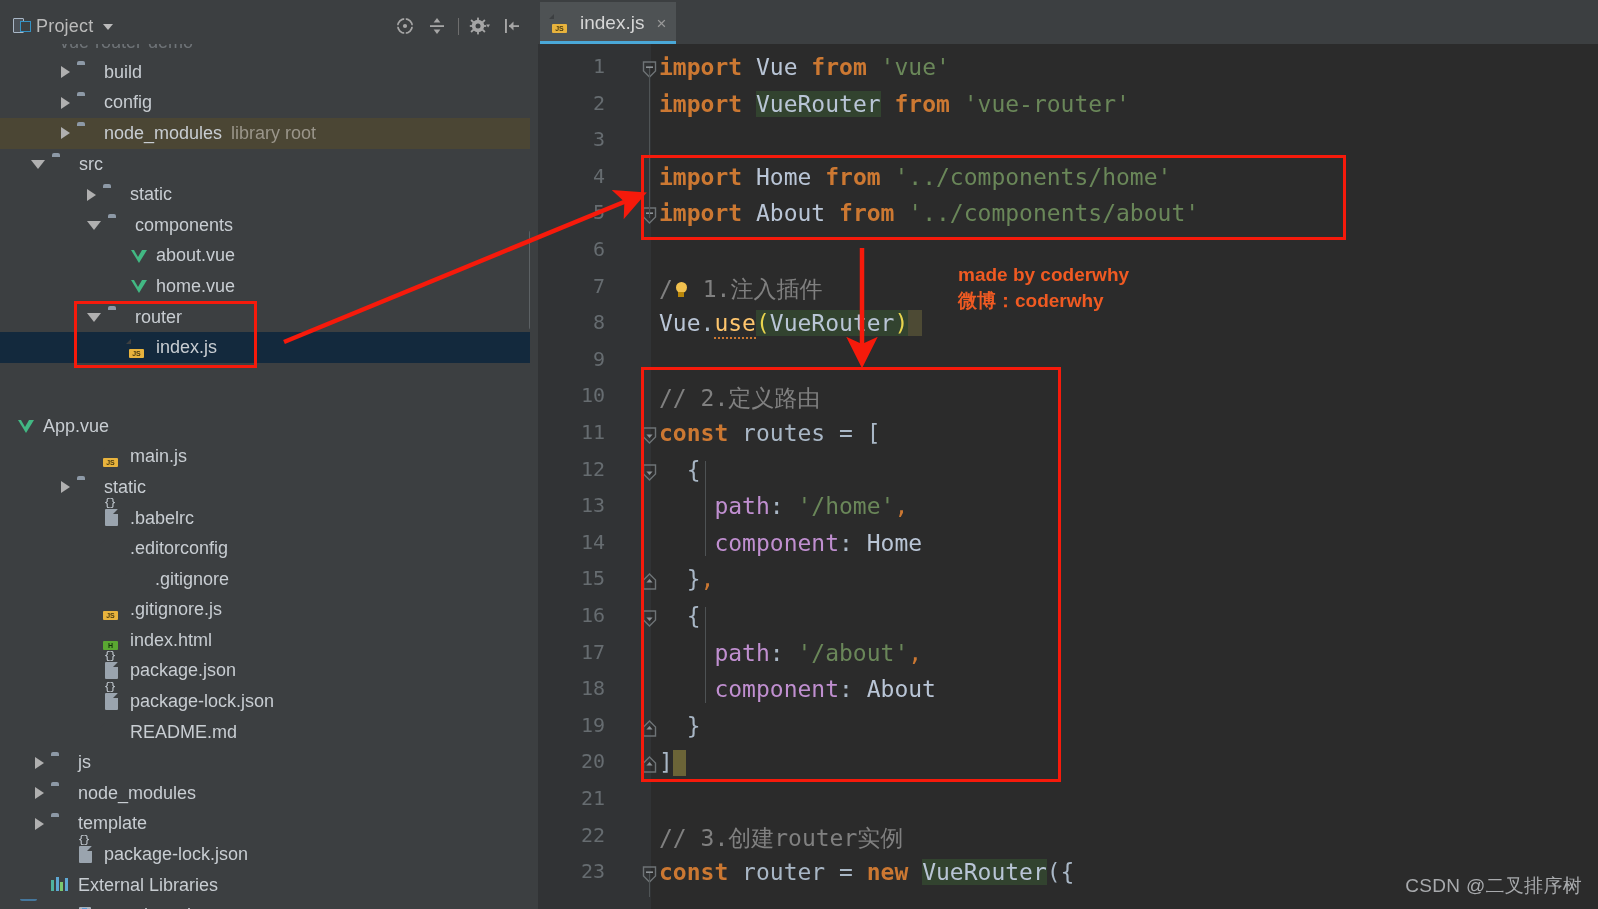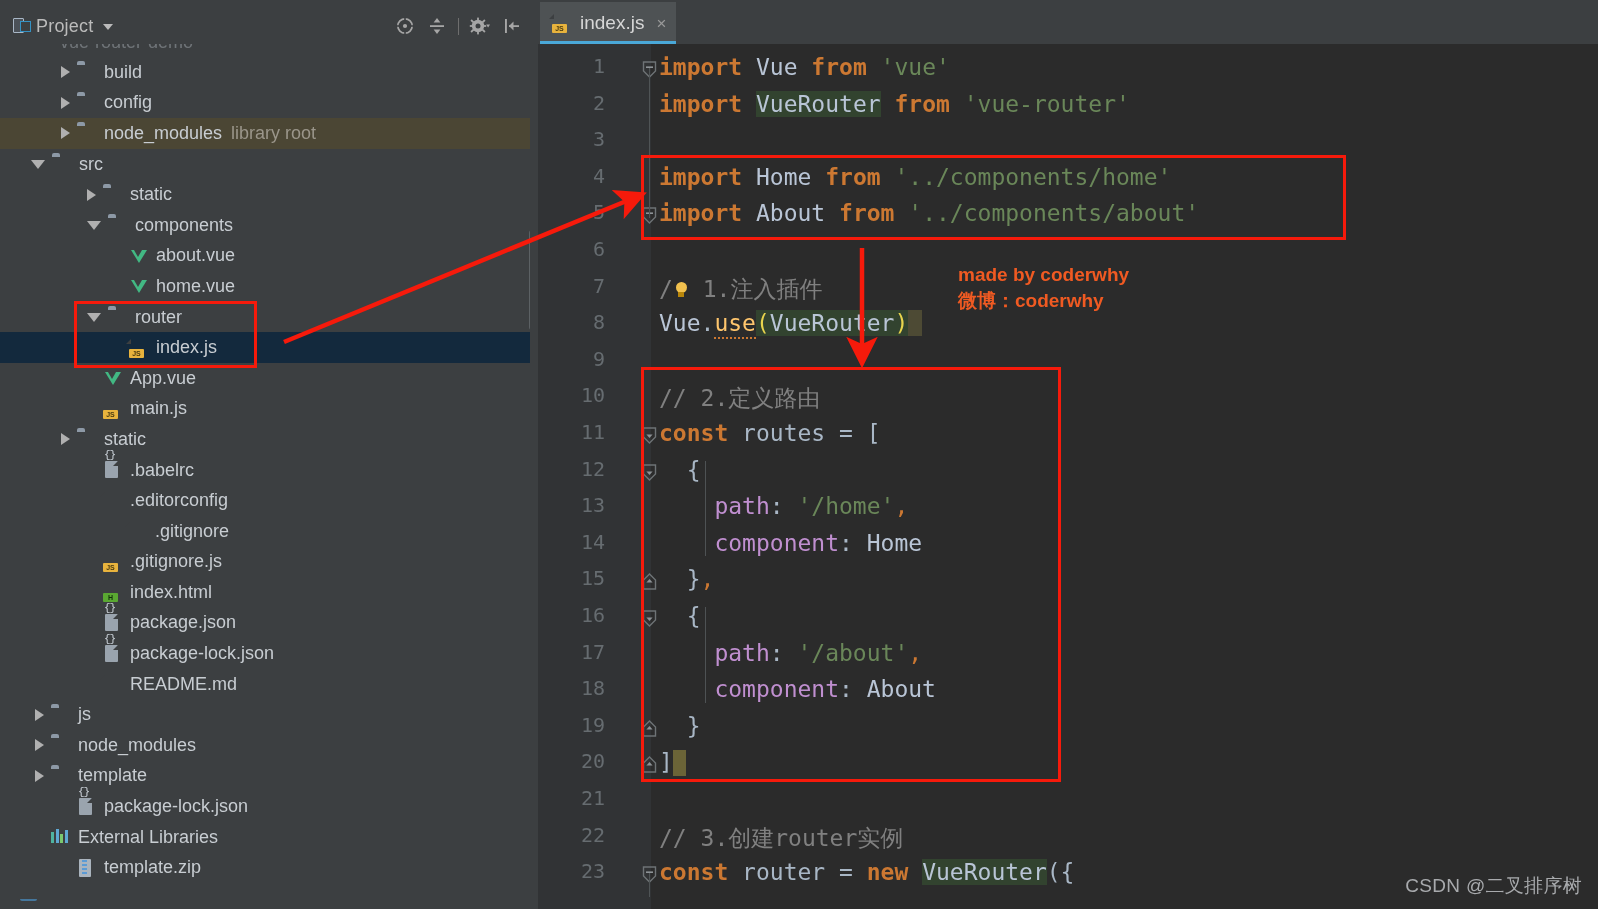--- a/index.html
+++ b/index.html
@@ -371,21 +371,21 @@
         <div class="row" style="padding-left: 87px;">
           <span class="arrow open"></span>
           <span class="ic"><span class="ic-folder"></span></span>
           <span class="label">router</span>
         </div>
         <div class="row selected" style="padding-left: 113px;">
           <span class="arrow none"></span>
           <span class="ic"><span class="ic-file"></span><span class="badge js">JS</span></span>
           <span class="label">index.js</span>
         </div>
-        <div class="row" style="padding-left: 87px;">
+        <div class="row" style=" margin-top: 48px;">
           <span class="arrow none"></span>
           <span class="ic"><span class="ic-vue"></span></span>
           <span class="label">App.vue</span>
         </div>
         <div class="row" style="padding-left: 87px;">
           <span class="arrow none"></span>
           <span class="ic"><span class="ic-file"></span><span class="badge js">JS</span></span>
           <span class="label">main.js</span>
         </div>
         <div class="row" style="padding-left: 61px;">

